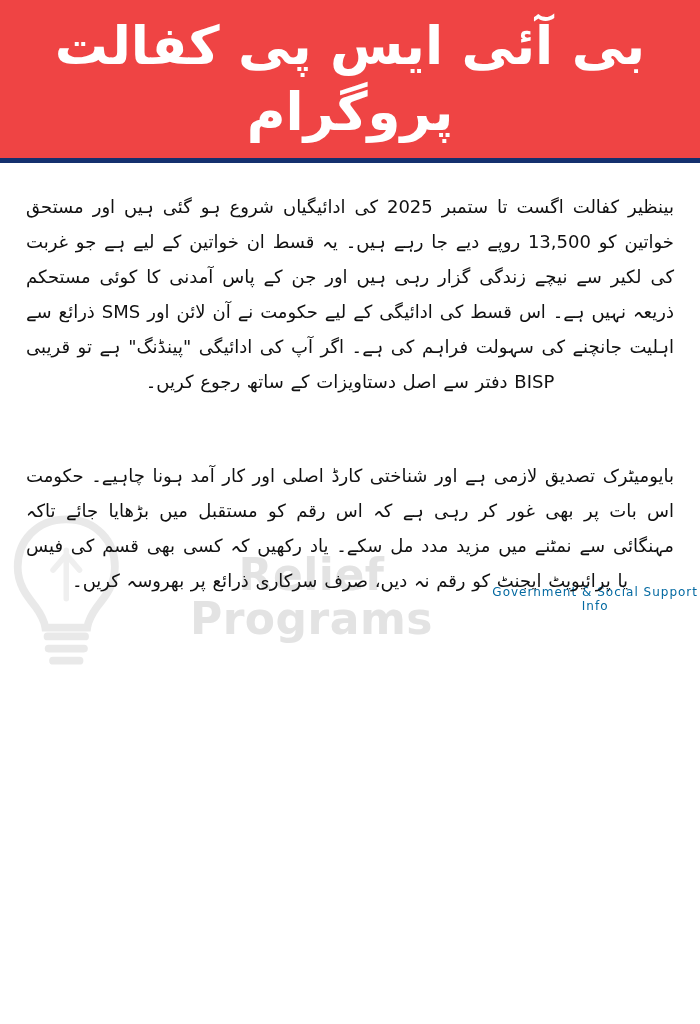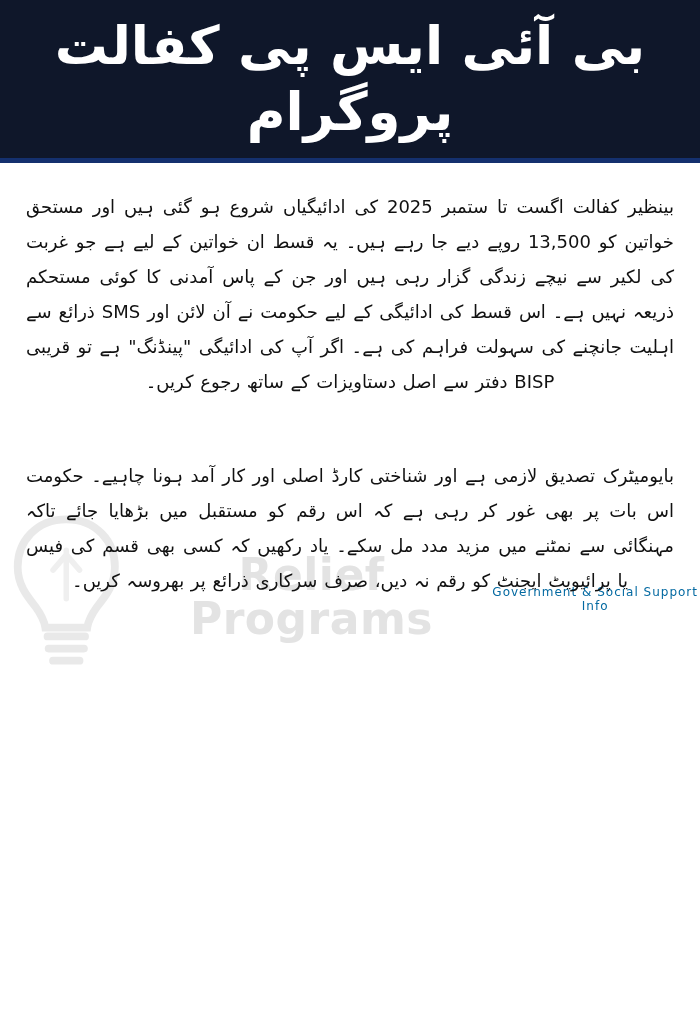--- a/index.html
+++ b/index.html
@@ -19,21 +19,21 @@
     height: 1024px;
     box-sizing: border-box;
     background: #ffffff;
     overflow: hidden;
   }
   
   .header-banner {
     position: relative;
     width: 100%;
     height: 158px;
-    background: #0f172a;
+    background: #ef4444;
     display: flex;
     align-items: center;
     justify-content: center;
     box-sizing: border-box;
     padding: 0 18px;
     z-index: 3;
   }
   .header-title {
     color: #ffffff;
     font-size: 53px;

